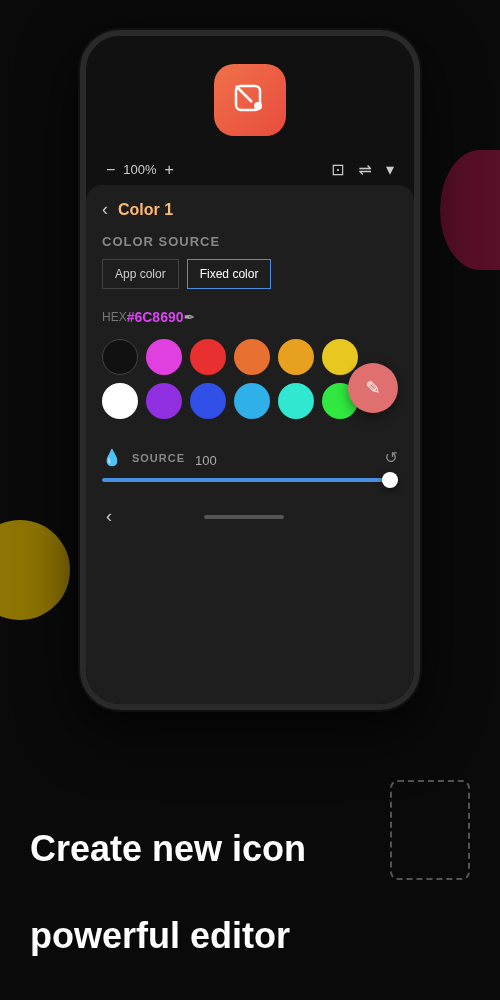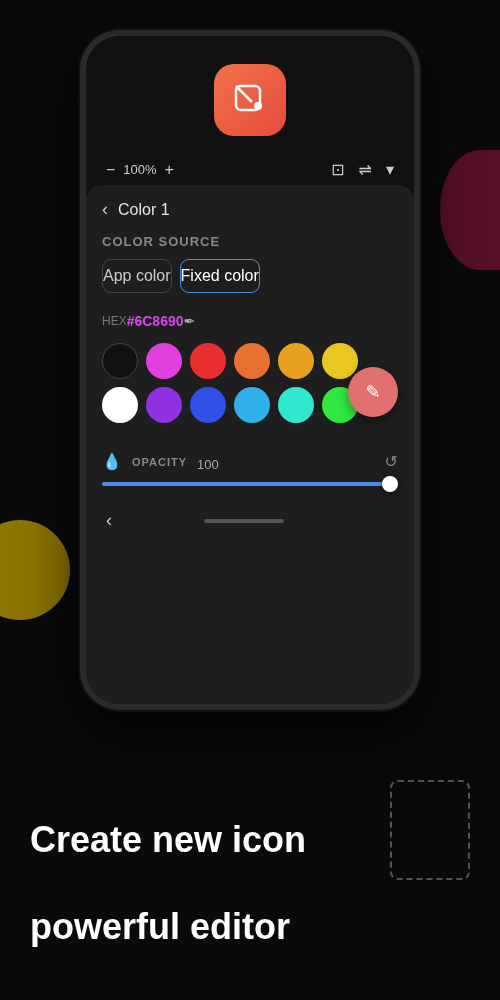--- a/index.html
+++ b/index.html
@@ -123,46 +123,46 @@
       align-items: center;
       padding: 14px 16px 10px;
       gap: 10px;
     }
     .back-arrow {
       color: #ccc;
       font-size: 18px;
       cursor: pointer;
     }
     .panel-title {
-      color: #e5e5e5;
+      color: #fdba74;
       font-size: 16px;
-      font-weight: 400;
+      font-weight: 700;
     }
 
     .section-label {
       color: #888;
       font-size: 13px;
       font-weight: 600;
       letter-spacing: 1px;
       padding: 4px 16px 10px;
     }
 
     
     .color-source-row {
       display: flex;
       gap: 8px;
       padding: 0 16px 14px;
     }
     .cs-btn {
-      padding: 7px 0;
-      border-radius: 9px;
+      padding: 7px 12px;
+      border-radius: 0;
       border: 1.5px solid #444;
       background: transparent;
       color: #ccc;
-      font-size: 16px;
+      font-size: 12px;
       cursor: pointer;
     }
     .cs-btn.active {
       border-color: #4a90e2;
       color: #fff;
     }
 
     
     .hex-row {
       display: flex;
@@ -291,21 +291,21 @@
       width: 80px;
       height: 4px;
       background: #555;
       border-radius: 2px;
     }
 
     
     .bottom-text-area {
       position: absolute;
       left: 0;
-      bottom: 12px;
+      bottom: 3px;
       width: 100%;
       padding: 30px 30px 40px;
     }
     .hero-text {
       color: #fff;
       font-size: 36px;
       font-weight: 700;
       line-height: 1.2;
     }
   </style>
@@ -380,21 +380,21 @@
           <div class="swatch" style="background:#30e840;"></div>
         </div>
 
         <div class="edit-fab">
           <span class="edit-fab-icon">✎</span>
         </div>
       </div>
 
       <div class="opacity-row">
         <span class="opacity-icon" style="color:#4a90e2;">💧</span>
-        <span class="opacity-label">OPACITY</span>
+        <span class="opacity-label">SOURCE</span>
         <span class="opacity-value">100</span>
         <span class="reset-icon">↺</span>
       </div>
 
       <div class="slider-row">
         <div class="slider-track">
           <div class="slider-thumb"></div>
         </div>
       </div>
 

